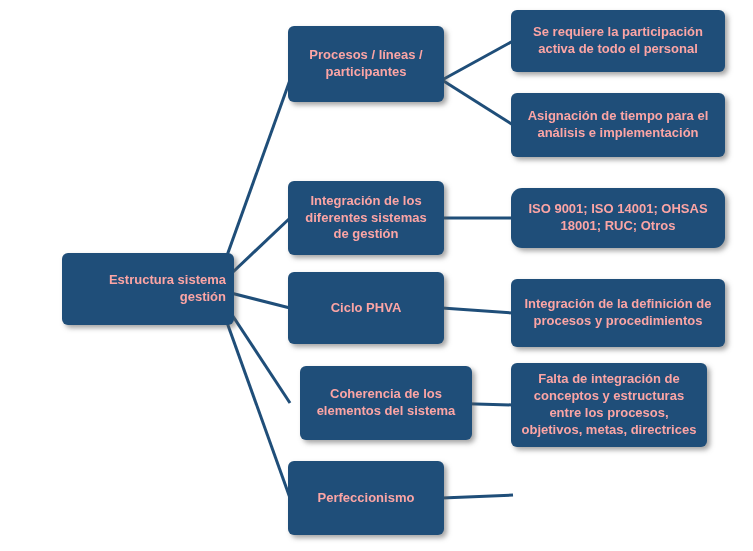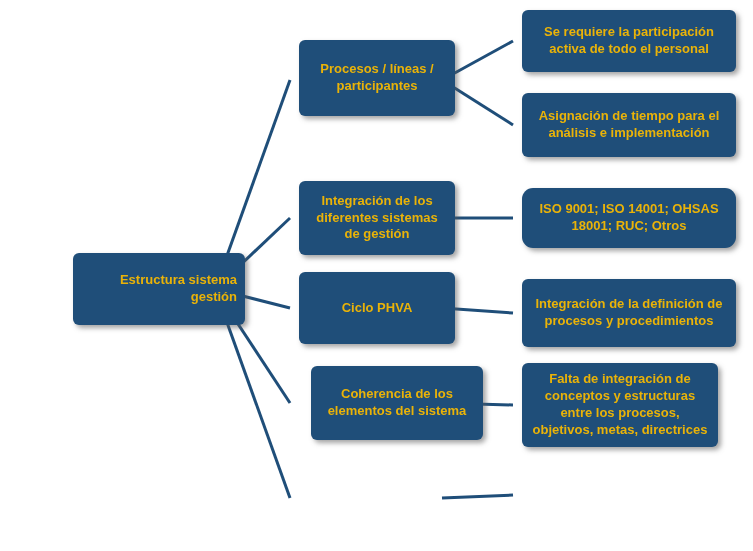--- a/index.html
+++ b/index.html
@@ -22,33 +22,32 @@
     width: 753px;
     height: 551px;
   }
   .connectors line {
     stroke: #1F4E79;
     stroke-width: 3;
   }
   .node {
     position: absolute;
     background: #1F4E79;
-    color: #eab308;
+    color: #fca5a5;
     border-radius: 6px;
     box-shadow: 3px 3px 5px rgba(90, 90, 90, 0.55);
     display: flex;
     align-items: center;
     justify-content: center;
     text-align: center;
     font-size: 13px;
     font-weight: bold;
     line-height: 1.3;
     padding: 4px 8px;
     box-sizing: border-box;
-    margin-left: 11px;
   }
   .node span {
     display: block;
     width: 100%;
   }
 </style>
 </head>
 <body>
 
 <div class="canvas">
@@ -65,36 +64,39 @@
     <line x1="442" y1="218" x2="513" y2="218"></line>
     <line x1="442" y1="308" x2="513" y2="313"></line>
     <line x1="442" y1="403" x2="513" y2="405"></line>
     <line x1="442" y1="498" x2="513" y2="495"></line>
   </svg>
 
   <div class="node" style="left:62px; top:253px; width:172px; height:72px;text-align:right;">
     <span>Estructura sistema gestión</span>
   </div>
 
-  <div class="node" style="left:288px; top:40px; width:156px; height:76px;">
+  <div class="node" style="left:288px; top:26px; width:156px; height:76px;">
     <span>Procesos / líneas / participantes</span>
   </div>
 
   <div class="node" style="left:288px; top:181px; width:156px; height:74px;">
     <span>Integración de los diferentes sistemas de gestión</span>
   </div>
 
   <div class="node" style="left:288px; top:272px; width:156px; height:72px;">
     <span>Ciclo PHVA</span>
   </div>
 
   <div class="node" style="left:300px; top:366px; width:172px; height:74px;">
     <span>Coherencia de los elementos del sistema</span>
   </div>
 
+  <div class="node" style="left:288px; top:461px; width:156px; height:74px;">
+    <span>Perfeccionismo</span>
+  </div>
 
   <div class="node" style="left:511px; top:10px; width:214px; height:62px;">
     <span>Se requiere la participación activa de todo el personal</span>
   </div>
 
   <div class="node" style="left:511px; top:93px; width:214px; height:64px;">
     <span>Asignación de tiempo para el análisis e implementación</span>
   </div>
 
   <div class="node" style="left:511px; top:188px; width:214px; height:60px;border-radius:11px;">

